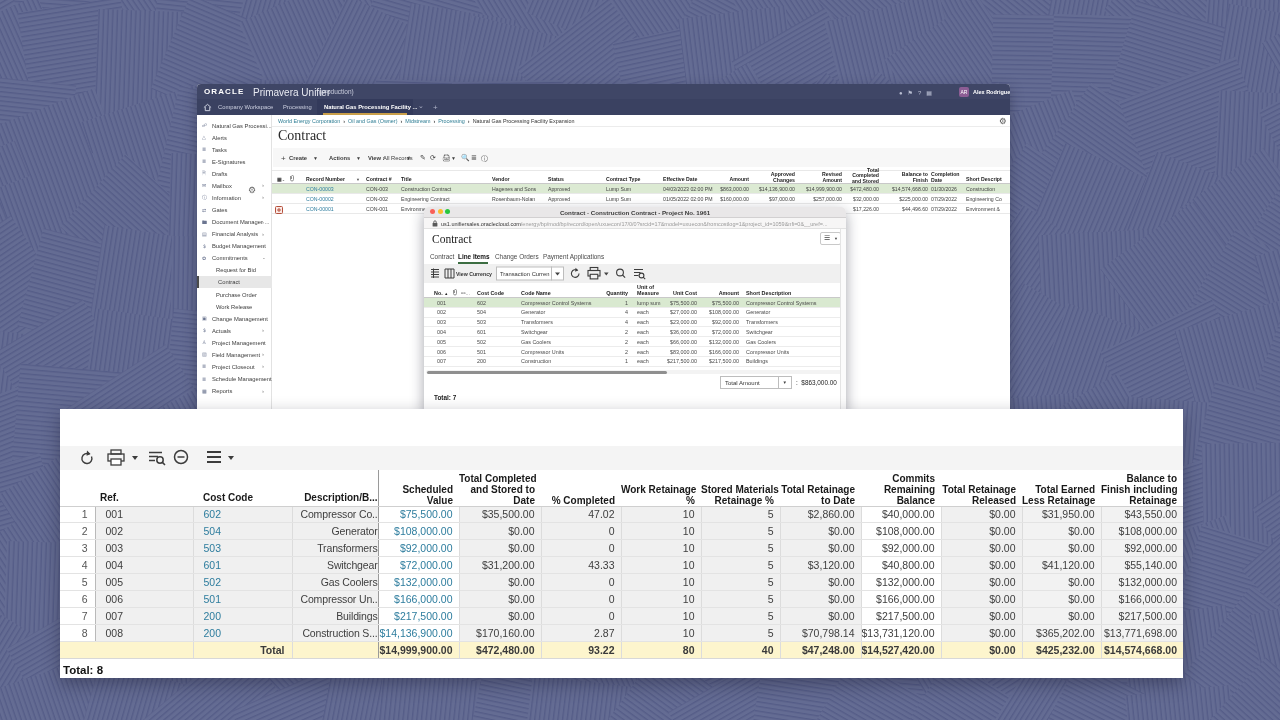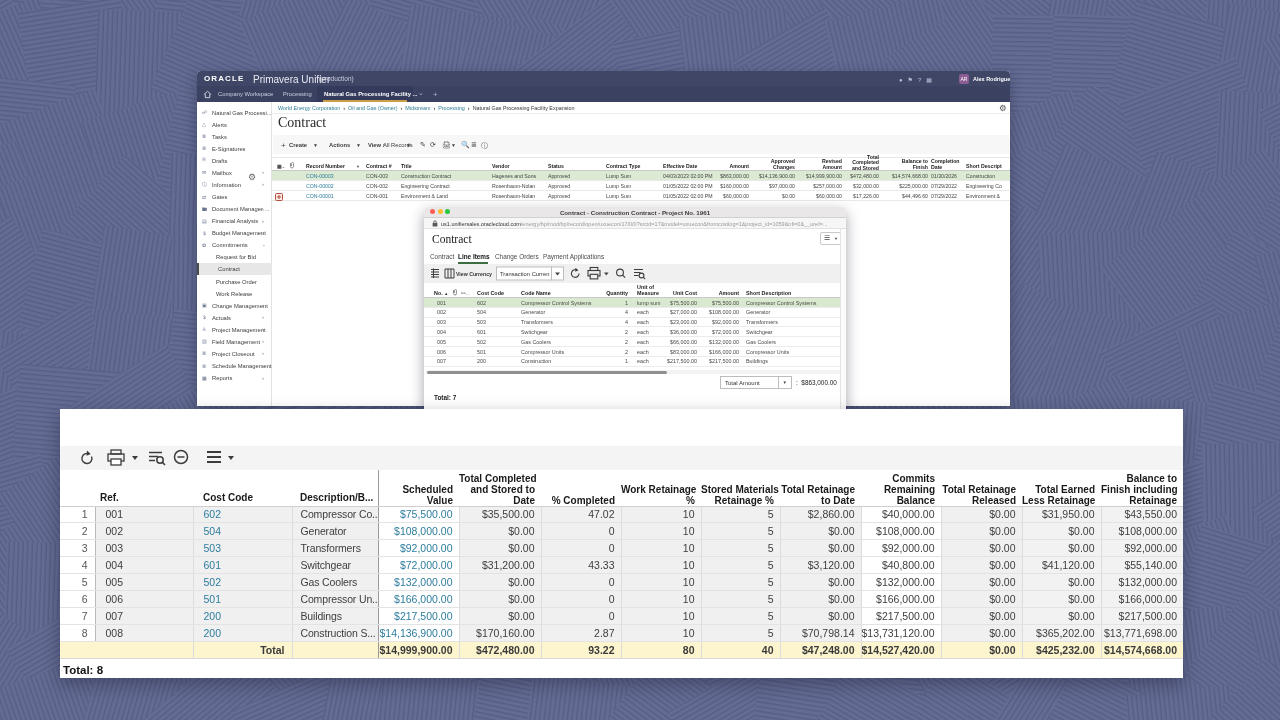--- a/index.html
+++ b/index.html
@@ -15,21 +15,21 @@
   #btab .pl3 { padding-left:8px; letter-spacing:-0.15px; }
   #btab .lk { color:#2e7d9e; }
   #btab tr.dr { height:16.9px; }
   #btab tr.dr td { border-bottom:1px solid #e3e3e3; }
   #btab tr.dr td.num { text-align:right; padding-right:7px; color:#555; border-right:1px solid #b9b9b9; }
   #bhead td { border-bottom:1px solid #cfcfcf; }
   #btab tr.dr:last-of-type td { border-bottom:2px solid #5a5a5a; }
   #trow td { border-bottom:1px solid #d8d8d8; }
   
   #btab td:nth-child(2),#btab td:nth-child(3),#btab td:nth-child(4) { border-right:1px solid #dcdcdc; }
-  #btab td:nth-child(4) { border-right:1px solid #9a9a9a; }
+  #btab td:nth-child(4) { border-right:1px solid #9a9a9a;text-align:right; }
   #btab td:nth-child(5),#btab td:nth-child(6),#btab td:nth-child(7),#btab td:nth-child(8),#btab td:nth-child(9),#btab td:nth-child(10),#btab td:nth-child(11),#btab td:nth-child(12),#btab td:nth-child(13) { border-right:1px solid #dcdcdc; }
   #bhead td { border-right:none !important; }
   #bhead td:nth-child(4) { border-right:1px solid #9a9a9a !important; }
   .mrow { position:absolute; left:0; width:738px; height:10px; border-bottom:1px solid #e9e9e9; }
   .mrow span { top:1.5px; white-space:nowrap; }
   .mrow span:first-child { color:#2e7d9e; }
   .sit { position:absolute; left:0; width:75px; height:12.1px; white-space:nowrap; }
   .sit .ic { position:absolute; left:5px; top:2.5px; font-size:5px; color:#6b7590; }
   .sit .tx { position:absolute; left:15px; top:3px; }
   .sit .ch { position:absolute; left:65px; top:2.5px; color:#777; font-size:6px; }
@@ -284,21 +284,21 @@
       <rect x="814" y="679" width="122" height="124" fill="url(#ln)" transform="rotate(30 875 741)"></rect>
       <rect x="910" y="679" width="113" height="113" fill="url(#ln)" transform="rotate(32 966 735)"></rect>
       <rect x="992" y="683" width="115" height="113" fill="url(#ln)" transform="rotate(-58 1049 739)"></rect>
       <rect x="1050" y="681" width="116" height="98" fill="url(#ln)" transform="rotate(27 1108 730)"></rect>
       <rect x="1124" y="698" width="121" height="105" fill="url(#ln)" transform="rotate(84 1184 750)"></rect>
       <rect x="1211" y="681" width="117" height="121" fill="url(#ln)" transform="rotate(42 1269 741)"></rect>
       <rect x="1280" y="677" width="124" height="103" fill="url(#ln)" transform="rotate(-74 1342 728)"></rect>
     </g>
   </svg>
 
-  <div id="browser" class="abs" style="left:197px;top:71px;width:813px;height:335px;background:#fff;border-radius:4px 4px 0 0;box-shadow:0 5px 14px rgba(25,28,48,.40);overflow:hidden;">
+  <div id="browser" class="abs" style="left:197px;top:84px;width:813px;height:335px;background:#fff;border-radius:4px 4px 0 0;box-shadow:0 5px 14px rgba(25,28,48,.40);overflow:hidden;">
 
     <div class="abs" style="left:0;top:0;width:813px;height:15px;background:#3f4666;color:#fff;">
       <span class="abs" style="left:7px;top:3px;font-size:8px;font-weight:bold;letter-spacing:1.1px;">ORACLE</span>
       <span class="abs" style="left:56px;top:3px;font-size:10px;color:#e8eaf2;">Primavera Unifier</span>
       <span class="abs" style="left:122px;top:4px;font-size:6.5px;color:#c9cddd;">(production)</span>
       <span class="abs" style="left:702px;top:4.5px;font-size:6px;color:#b9bed2;letter-spacing:5px;">●⚑?▦</span>
       <span class="abs" style="left:762px;top:2.5px;width:10px;height:10px;background:#8c5d94;border-radius:2px;font-size:5px;color:#fff;text-align:center;line-height:10px;">AR</span>
       <span class="abs" style="left:776px;top:4.5px;font-size:5.5px;font-weight:bold;white-space:nowrap;">Alex Rodriguez</span>
     </div>
 

